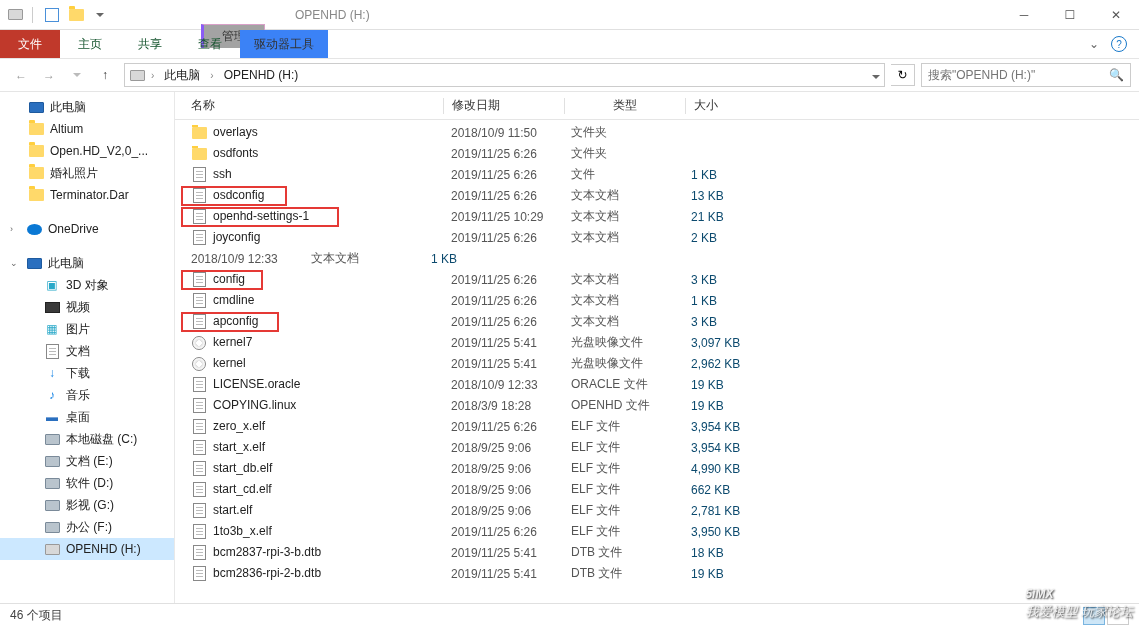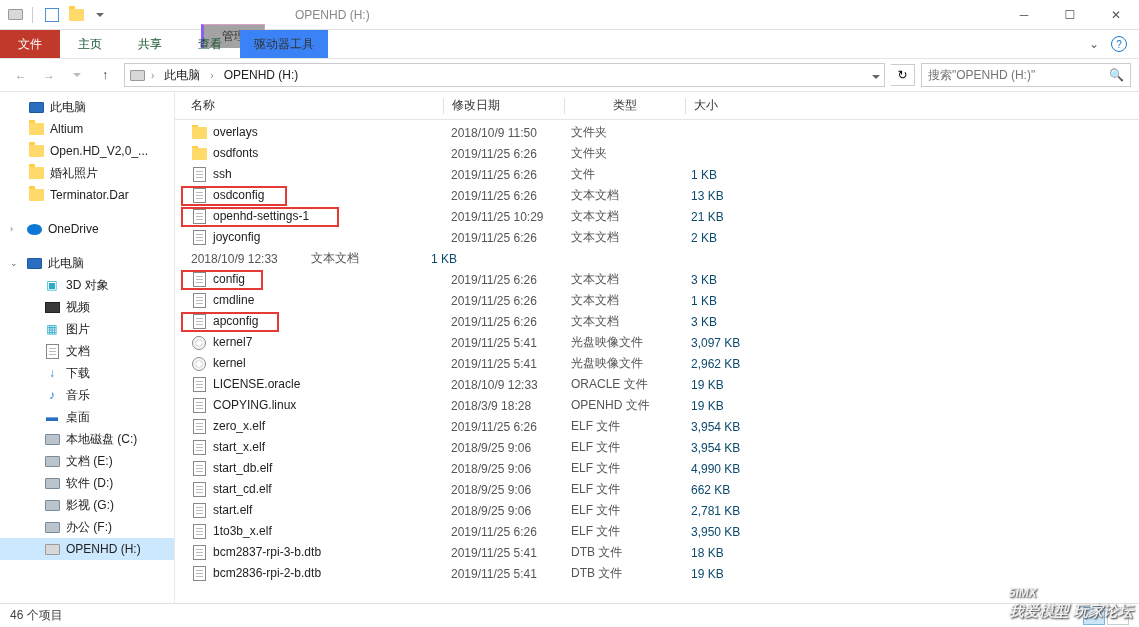--- a/index.html
+++ b/index.html
@@ -72,21 +72,21 @@
 .doc-ico::after { content:''; position: absolute; top: 3px; left: 2px; right: 2px; height: 1px; background: #bbb; box-shadow: 0 3px 0 #bbb, 0 6px 0 #bbb;}
 .disc-ico { width: 14px; height: 14px; border: 1px solid #888; border-radius: 50%; background: radial-gradient(circle, #fff 30%, #ddd 31%, #fff 70%);}
 .red-box { position: absolute; border: 2px solid #e53935; pointer-events: none; left: 6px; height: 20px; top: 1px;}
 
 .statusbar { position: absolute; bottom: 0; left: 0; right: 0; height: 24px; border-top: 1px solid #e0e0e0; display: flex; align-items: center; padding: 0 10px; color: #444; background: #fff; gap:14px;}
 .view-toggle { margin-left: auto; display: flex; gap: 2px; }
 .vt-btn { width: 22px; height: 18px; border: 1px solid #ccc; }
 .vt-btn.active { background: #cde6f7; border-color: #7ab5e0; }
 
 .watermark { position: absolute; right: 6px; bottom: 6px; color: #eee; font-size: 20px; font-weight: bold; text-shadow: 1px 1px 2px #000; opacity: 0.85; font-style: italic;}
-.watermark small { display: block; font-size: 15px; font-weight: bold; text-align: right;}
+.watermark small { display: block; font-size: 13px; font-weight: normal; text-align: right;}
 
 .arrow-down{width:0;height:0;border-left:4px solid transparent;border-right:4px solid transparent;border-top:4px solid #666;display:inline-block;}
 .usb-ico { width: 15px; height: 11px; background: #d8d8d8; border: 1px solid #999; border-radius: 1px; position: relative;}
 </style>
 </head>
 <body>
 
 <div class="titlebar">
   <div class="tb-left">
     <span class="tb-icon">

